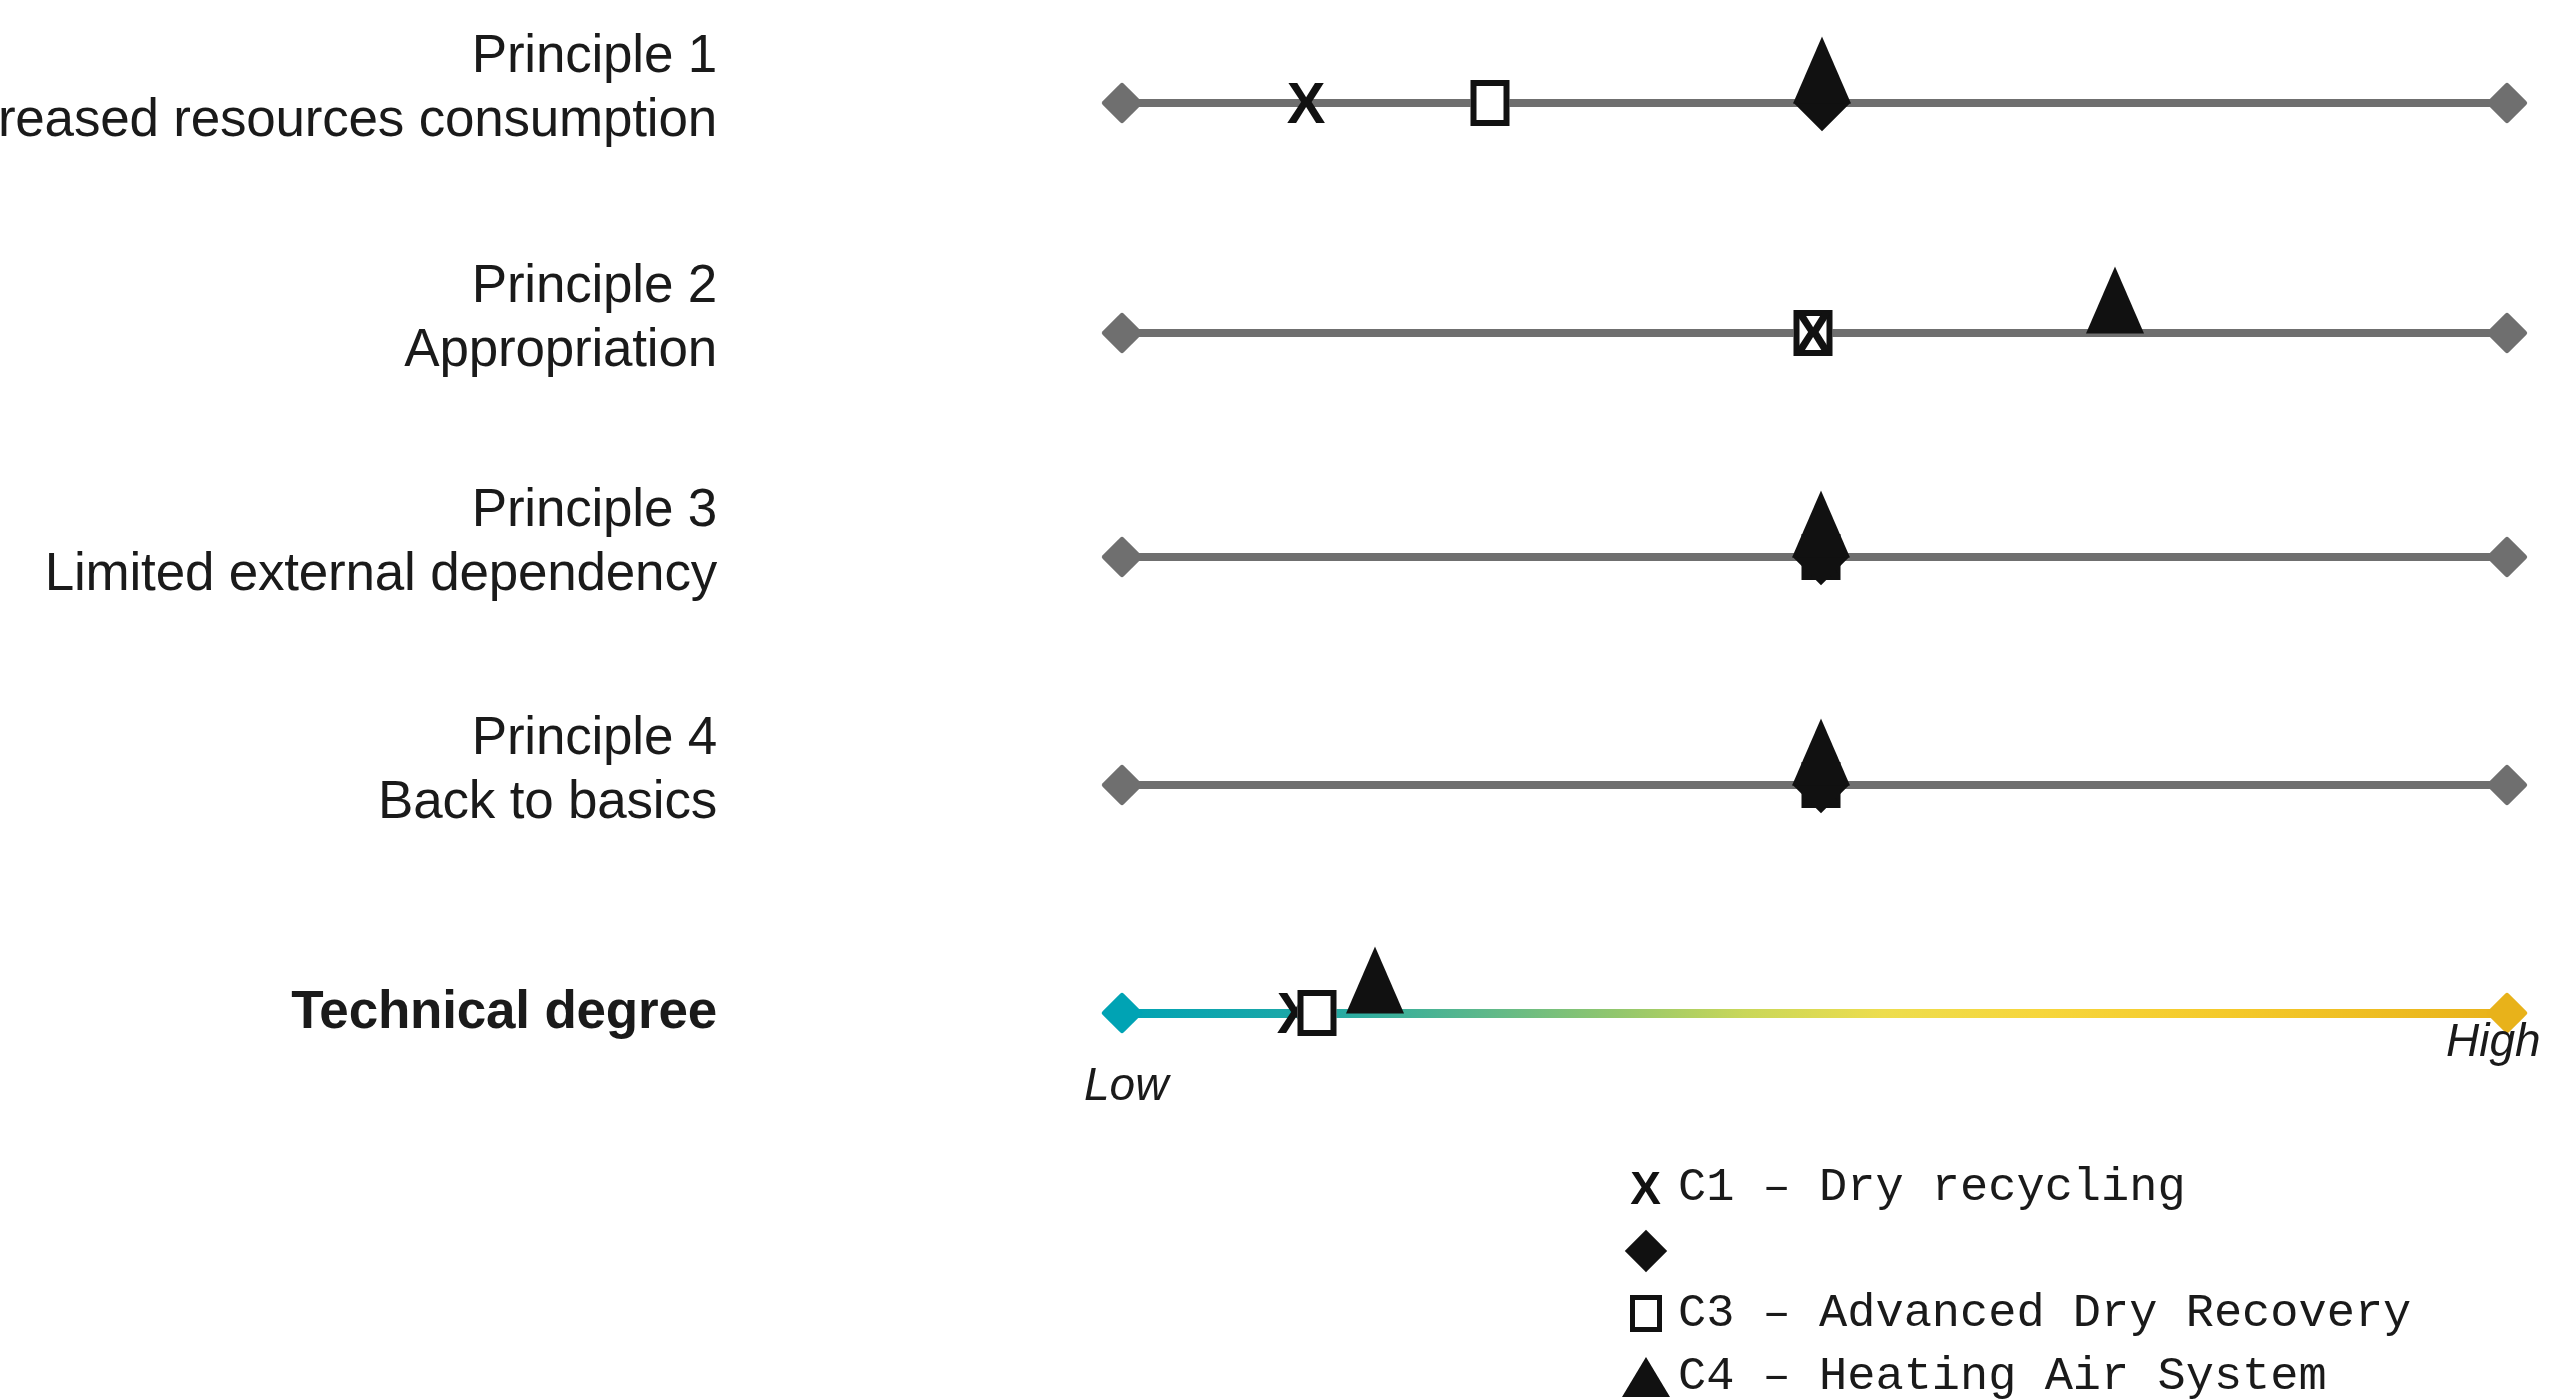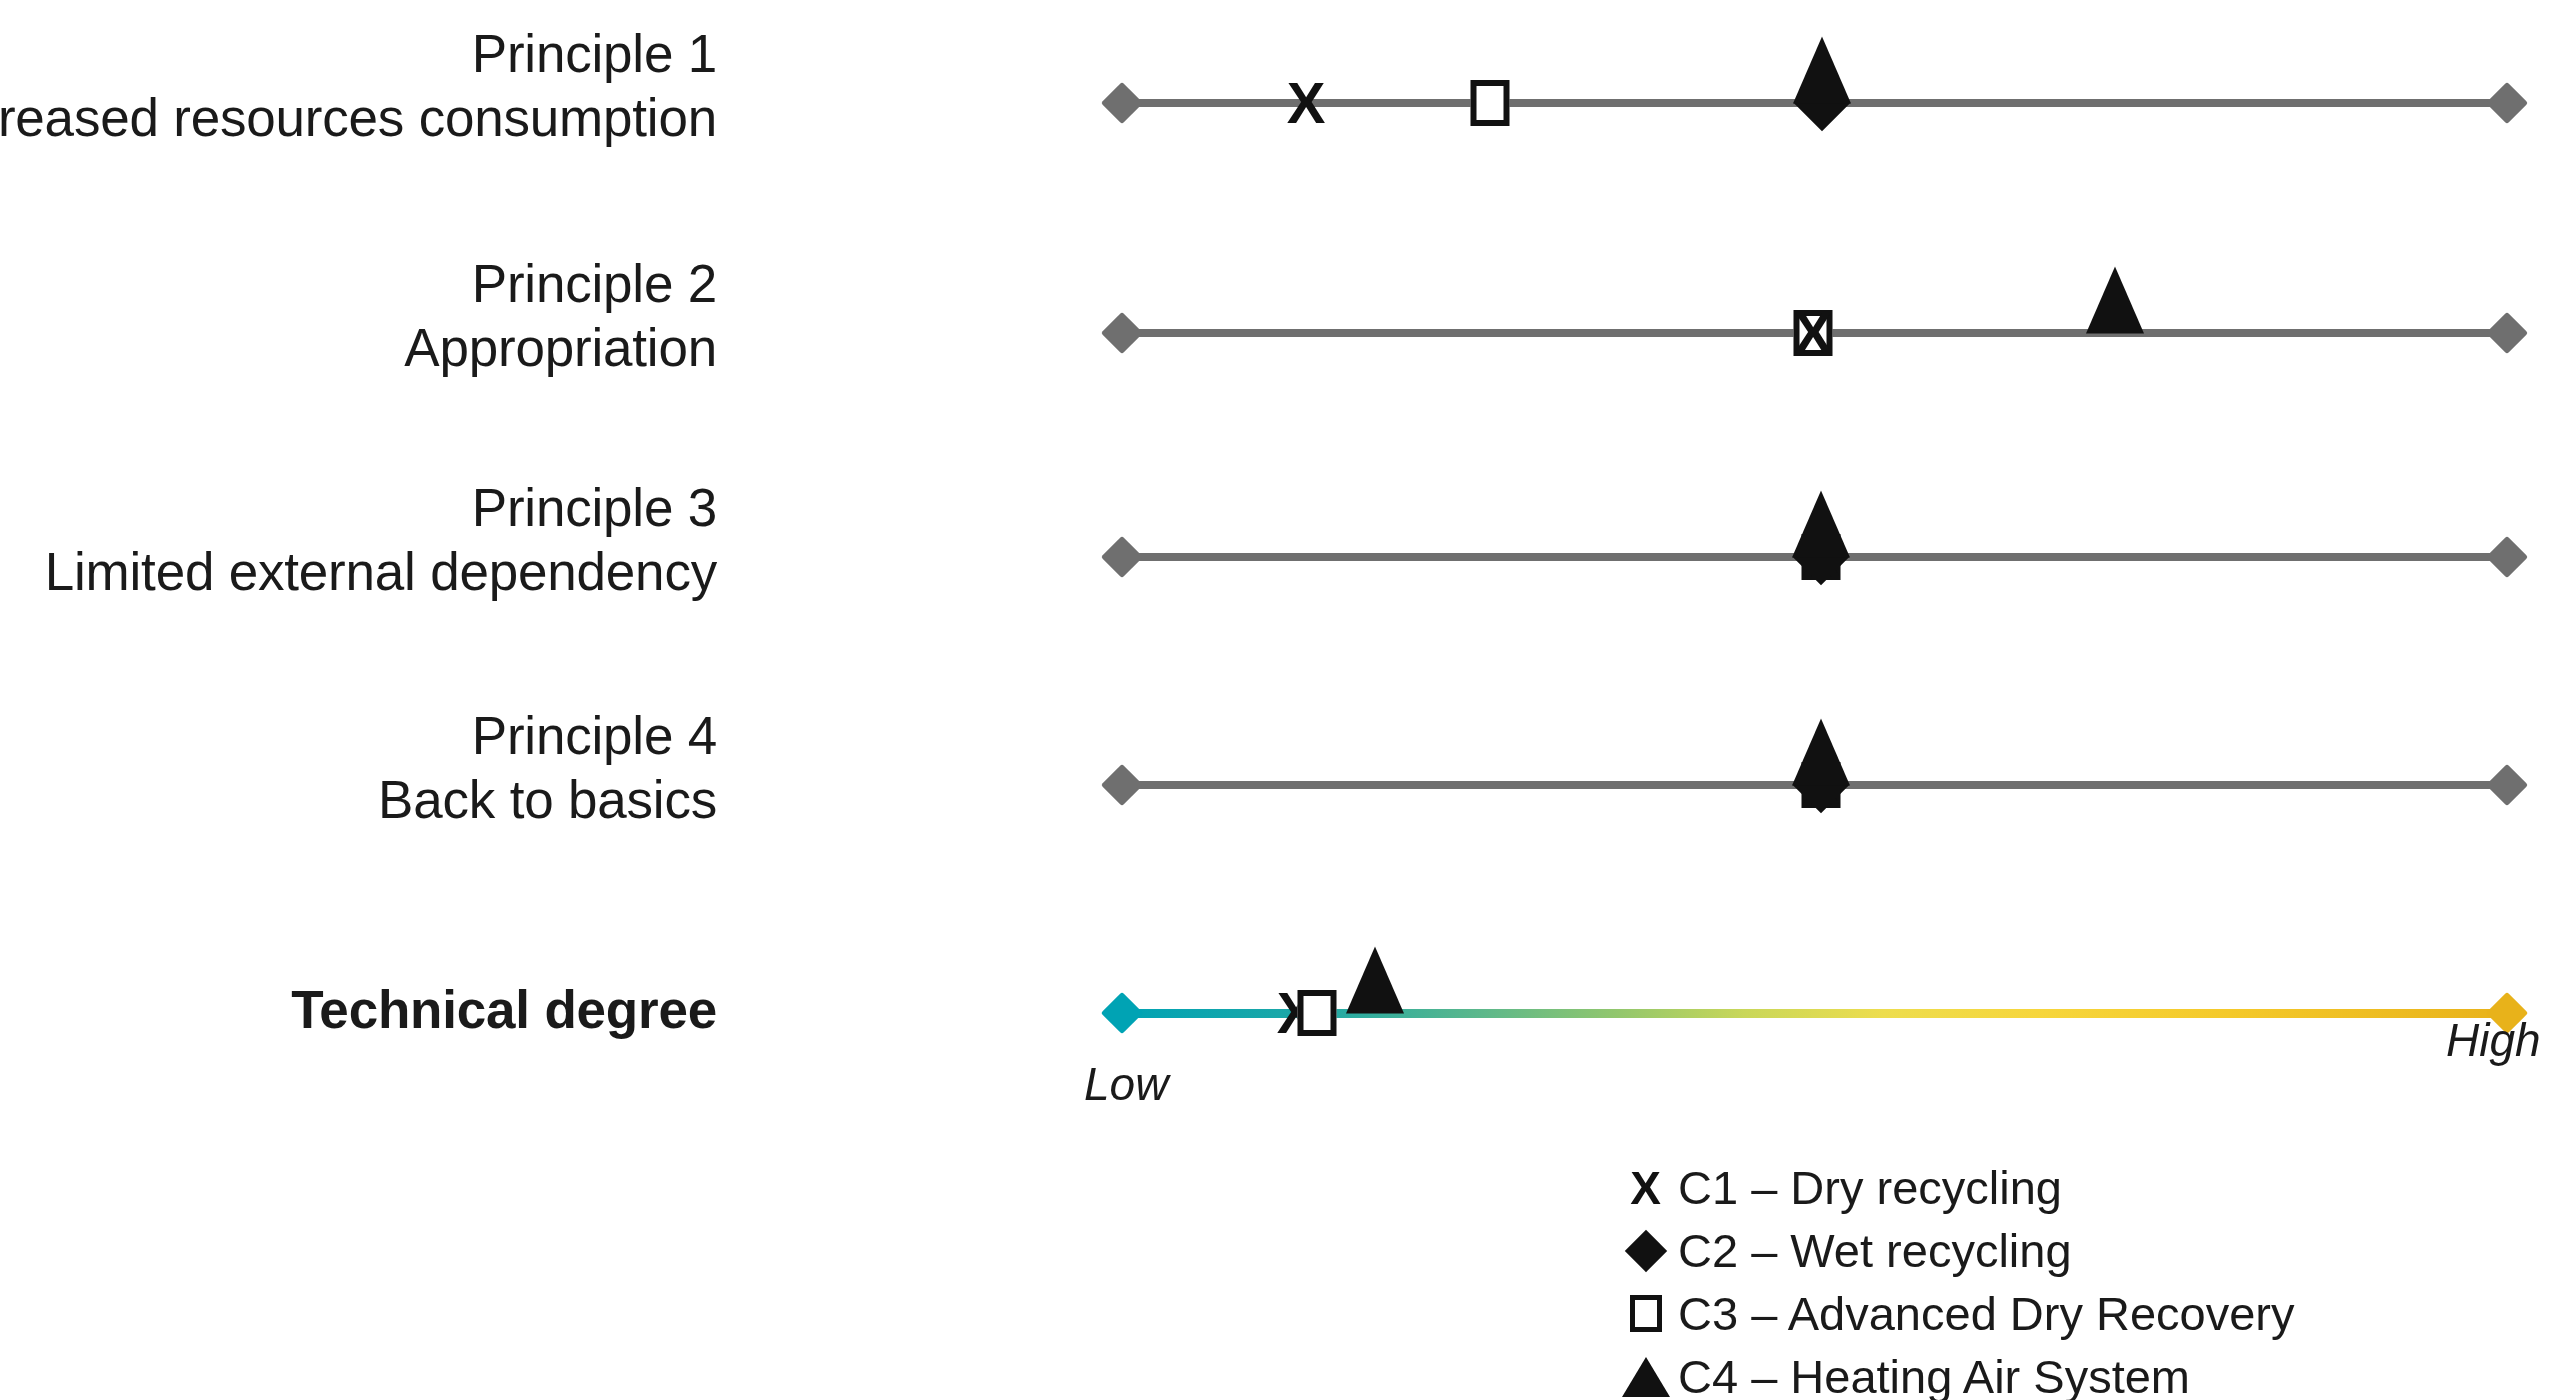--- a/index.html
+++ b/index.html
@@ -51,21 +51,21 @@
   
   .legend{position:absolute;left:1613px;top:1156px;}
   .legend-row{display:flex;align-items:center;height:63px;}
   .legend-sym{width:65px;display:flex;align-items:center;justify-content:center;
               flex:0 0 65px;}
   .legend-sym .mk-x{font-size:46px;}
   .legend-sym .mk-square{width:32px;height:37px;border-width:5.3px;}
   .legend-sym .mk-triangle{border-left-width:24px;border-right-width:24px;
                            border-bottom-width:40px;}
   .legend-sym .mk-diamond{width:30px;height:30px;transform:rotate(45deg);}
-  .legend-label{font-size:47px;color:#1a1a1a;white-space:nowrap;}
+  .legend-label{font-size:47px;color:#1a1a1a;white-space:nowrap;font-family:Liberation Mono, monospace;}
 </style>
 </head>
 <body>
 
 <div class="chart">
 
   <div class="row" style="top:103px;">
     <div class="rowlabel" style="top:-81px;">
       <span class="l1">Principle 1</span>
       <span class="l2">Decreased resources consumption</span>
@@ -151,21 +151,20 @@
       <span class="legend-sym">
         <span class="mk-x">X</span>
       </span>
       <span class="legend-label">C1 – Dry recycling</span>
     </div>
 
     <div class="legend-row">
       <span class="legend-sym">
         <span class="mk-diamond"></span>
       </span>
-      <span class="legend-label">C2 – Wet recycling</span>
     </div>
 
     <div class="legend-row">
       <span class="legend-sym">
         <span class="mk-square"></span>
       </span>
       <span class="legend-label">C3 – Advanced Dry Recovery</span>
     </div>
 
     <div class="legend-row">

